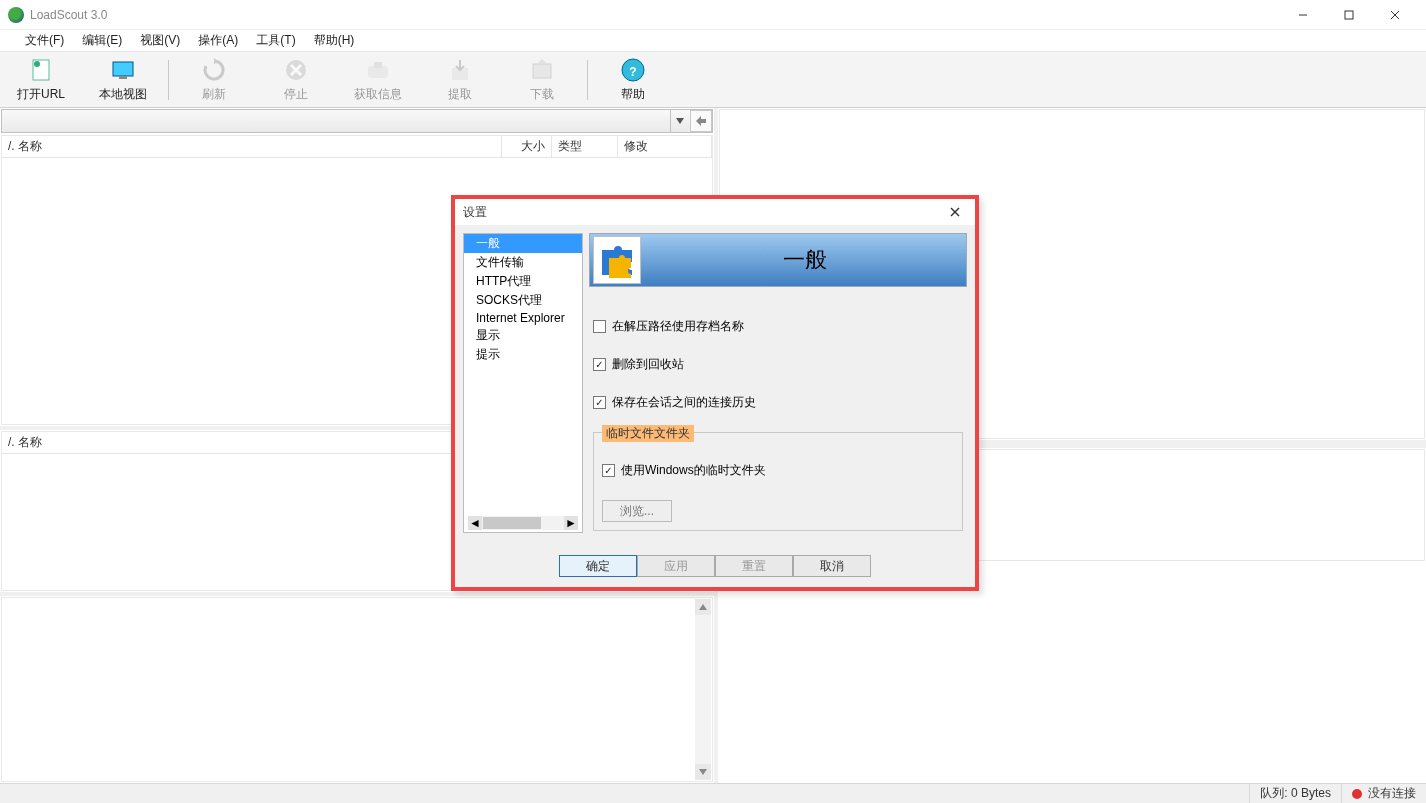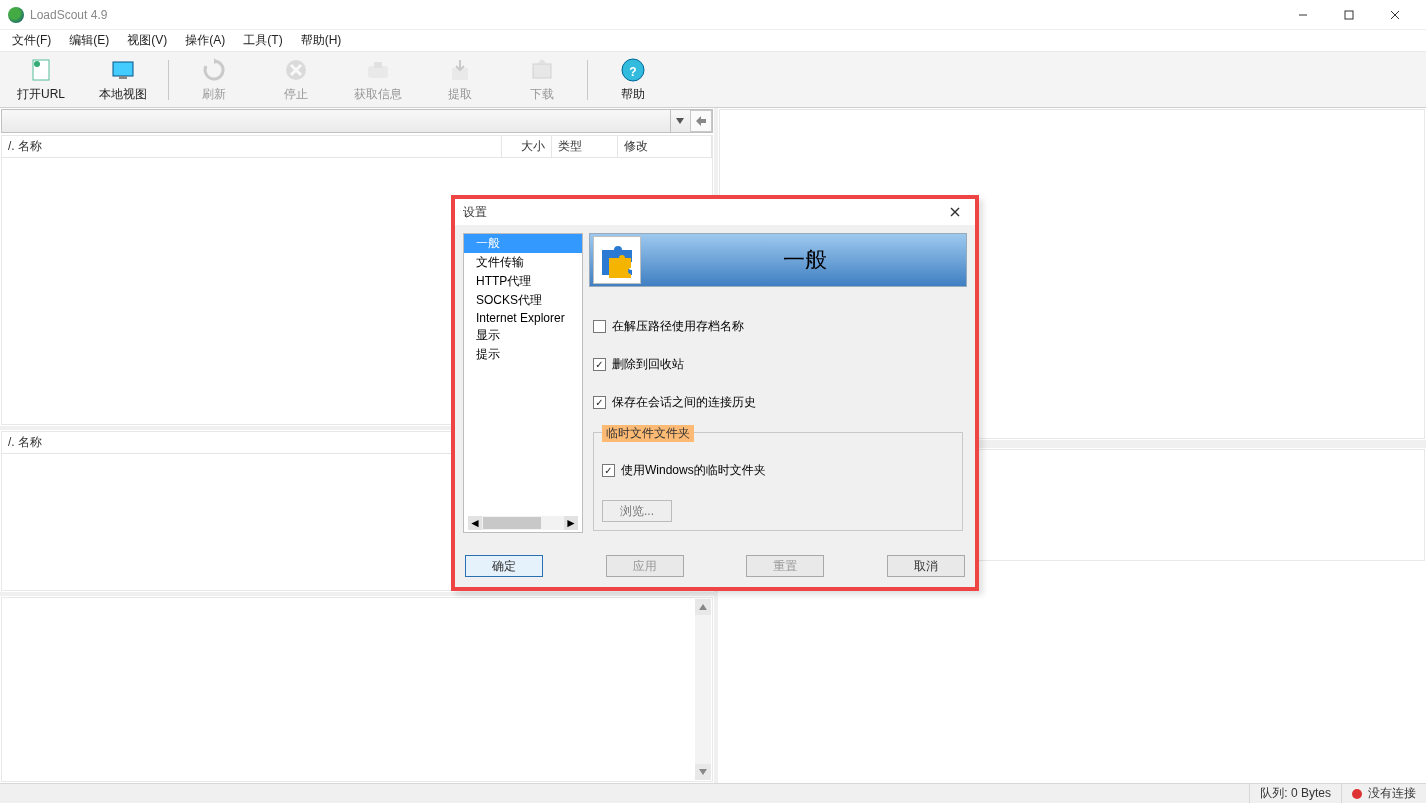--- a/index.html
+++ b/index.html
@@ -4,21 +4,21 @@
 <style>
 * { box-sizing: border-box; margin: 0; padding: 0; font-family: "Microsoft YaHei", SimSun, Arial, sans-serif; font-size: 12px; }
 html, body { width: 1426px; height: 803px; overflow: hidden; background: #fff; }
 
 .titlebar { height: 30px; display: flex; align-items: center; padding: 0 8px; background: #fff; border-bottom: 1px solid #eee; color: #888; }
 .titlebar .icon { width: 16px; height: 16px; margin-right: 6px; background: radial-gradient(circle at 40% 40%, #4a4 40%, #276 70%); border-radius: 50%; }
 .titlebar .spacer { flex: 1; }
 .winbtn { width: 46px; height: 30px; display: flex; align-items: center; justify-content: center; color: #333; }
 .winbtn svg { width: 10px; height: 10px; }
 
-.menubar { height: 22px; background: #fff; display: flex; align-items: center; padding: 0 4px; gap: 2px; border-bottom: 1px solid #e8e8e8; }
+.menubar { height: 22px; background: #fff; display: flex; align-items: center; padding: 0 17px; gap: 2px; border-bottom: 1px solid #e8e8e8; }
 .menubar .mi { padding: 2px 8px; color: #222; }
 
 .toolbar { height: 56px; background: #f4f4f4; border-bottom: 1px solid #d0d0d0; display: flex; align-items: center; }
 .tbtn { width: 82px; height: 100%; display: flex; flex-direction: column; align-items: center; justify-content: center; gap: 2px; }
 .tbtn.disabled { opacity: .45; }
 .tbtn .icn { width: 28px; height: 28px; display:flex; align-items:center; justify-content:center; }
 .tbtn .lbl { color: #222; }
 .tsep { width: 1px; height: 40px; background: #c8c8c8; margin: 0 4px; }
 
 .content { position: absolute; top: 108px; left: 0; right: 0; bottom: 20px; }
@@ -67,35 +67,35 @@
 .opts { padding:10px 4px; }
 .chk { display:flex; align-items:center; gap:6px; margin:21px 0; }
 .chk .box{ width:13px; height:13px; border:1px solid #777; background:#fff; display:flex; align-items:center; justify-content:center; font-size:10px; color:#222; }
 
 .group { border:1px solid #c8c8c8; margin-top:10px; padding:8px; position:relative; }
 .group .glabel{ position:absolute; top:-8px; left:8px; background:#fdba74; padding:0 4px; color:#333; }
 .group .row{ display:flex; gap:6px; align-items:center; margin-top:6px; }
 .group input[type=text]{ flex:1; border:1px solid #bbb; background:#f5f5f5; color:#888; padding:2px 4px; font-family:Consolas,monospace; }
 .group .browse{ width:70px; height:22px; border:1px solid #bbb; background:#eee; color:#777;text-align:center; }
 
-.dlgbtns{ display:flex; gap:0; justify-content:space-between; padding:6px 10px 10px; }
+.dlgbtns{ display:flex; gap:0; justify-content:center; padding:6px 10px 10px; }
 .dlgbtn{ width:78px; height:22px; border:1px solid #a9a9a9; background:#e9e9e9; color:#333; }
 .dlgbtn.primary{ border:1px solid #2b6fb3; background:#e5f1fb; }
 .dlgbtn.disabled{ color:#999; }
 
 .scrollbar-v{ position:absolute; right:1px; top:1px; bottom:1px; width:16px; background:#f3f3f3; display:flex; flex-direction:column; }
 .scrollbar-v .arrow{height:16px;background:#e8e8e8;display:flex;align-items:center;justify-content:center;}
 .scrollbar-v .track{flex:1;}
 </style>
 </head>
 <body>
 
 <div class="titlebar">
   <span class="icon"></span>
-  <span>LoadScout 4.9</span>
+  <span>LoadScout 3.0</span>
   <span class="spacer"></span>
   <span class="winbtn">
       <svg viewBox="0 0 10 10">
         <line x1="1" y1="5" x2="9" y2="5" stroke="#333"></line>
       </svg>
     </span>
   <span class="winbtn">
       <svg viewBox="0 0 10 10">
         <rect x="1" y="1" width="8" height="8" fill="none" stroke="#333"></rect>
       </svg>

